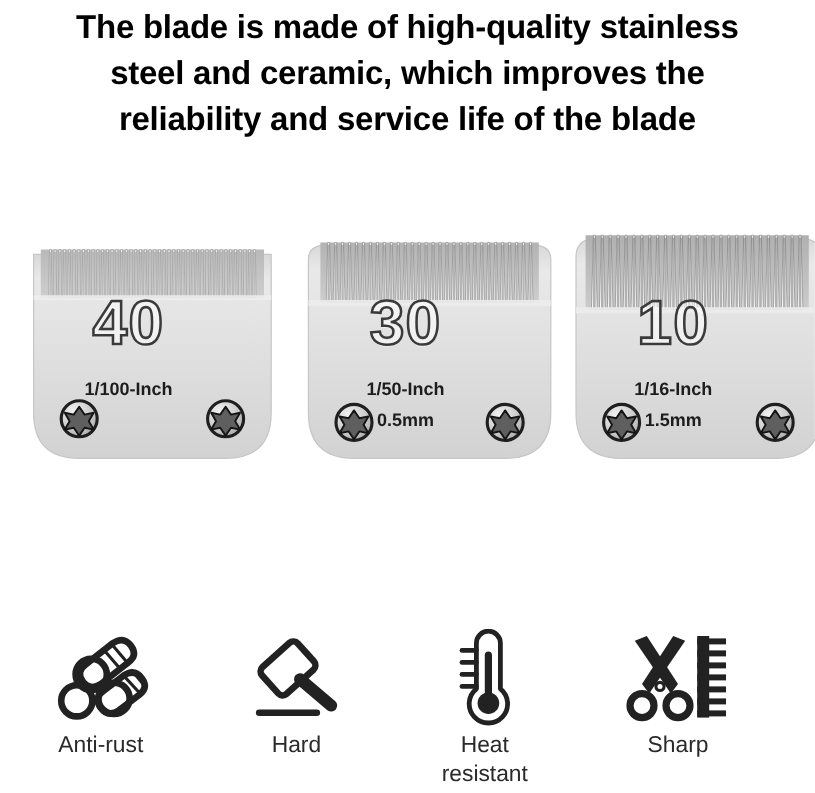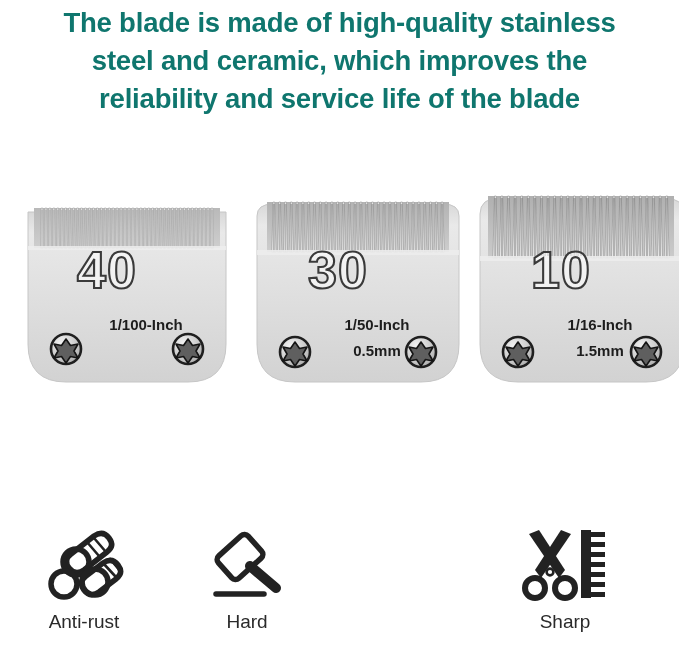--- a/index.html
+++ b/index.html
@@ -23,21 +23,21 @@
     top: 0px;
     left: 0px;
     width: 679px;
     padding-top: 4px;
     text-align: center;
     font-family: "Liberation Sans", sans-serif;
     font-weight: bold;
     font-size: 27.5px;
     line-height: 38px;
     letter-spacing: -0.2px;
-    color: #0f766e;
+    color: #000000;
   }
   .headline .hl-line { display: block; white-space: nowrap; }
 
   
   .blades {
     position: absolute;
     top: 186px;
     left: 0px;
     width: 679px;
     height: 220px;
@@ -72,21 +72,20 @@
     text-shadow: 0 1px 0 rgba(255,255,255,0.55);
   }
   .blade-spec1, .blade-spec2 {
     position: absolute;
     left: 0;
     width: 214px;
     text-align: center;
     font-family: "Liberation Sans", sans-serif;
     font-weight: bold;
     color: #1d1d1d;
-    margin-left: 39px;
   }
   .blade-spec1 { top: 131px; font-size: 15px; line-height: 16px; }
   .blade-spec2 { top: 157px; font-size: 15px; line-height: 16px; }
 
   
   .features {
     position: absolute;
     top: 520px;
     left: 0px;
     width: 679px;
@@ -492,20 +491,37 @@
           <line x1="46" y1="16" x2="58" y2="30"></line>
           <line x1="53" y1="12" x2="65" y2="26"></line>
           <line x1="62" y1="37" x2="74" y2="50"></line>
           <line x1="69" y1="33" x2="80" y2="46"></line>
         </g>
       </svg>
     </div>
     <div class="feature-label">Anti-rust</div>
   </div>
 
+  <div class="feature feature-3">
+    <div class="feature-icon">
+      <svg width="70" height="82" viewBox="0 0 70 82">
+        <g fill="none" stroke="#222222" stroke-width="4" stroke-linecap="round" stroke-linejoin="round">
+          <path d="M28 12 a10 10 0 0 1 20 0 L48 50 a16 16 0 1 1 -20 0 Z"></path>
+          <line x1="16" y1="18" x2="28" y2="18"></line>
+          <line x1="16" y1="28" x2="28" y2="28"></line>
+          <line x1="16" y1="38" x2="28" y2="38"></line>
+          <line x1="16" y1="48" x2="28" y2="48"></line>
+        </g>
+        <line x1="38" y1="22" x2="38" y2="58" stroke="#222222" stroke-width="6" stroke-linecap="round"></line>
+        <circle cx="38" cy="62" r="9" fill="#222222"></circle>
+      </svg>
+    </div>
+    <div class="feature-label">Heat
+resistant</div>
+  </div>
 
   <div class="feature feature-4">
     <div class="feature-icon">
       <svg width="92" height="80" viewBox="0 0 92 80">
         <g fill="#222222">
           <path d="M10 8 L20 4 L46 44 L40 52 Z"></path>
           <path d="M52 8 L42 4 L16 44 L22 52 Z"></path>
         </g>
         <g fill="none" stroke="#222222" stroke-width="6">
           <circle cx="16" cy="62" r="10"></circle>

